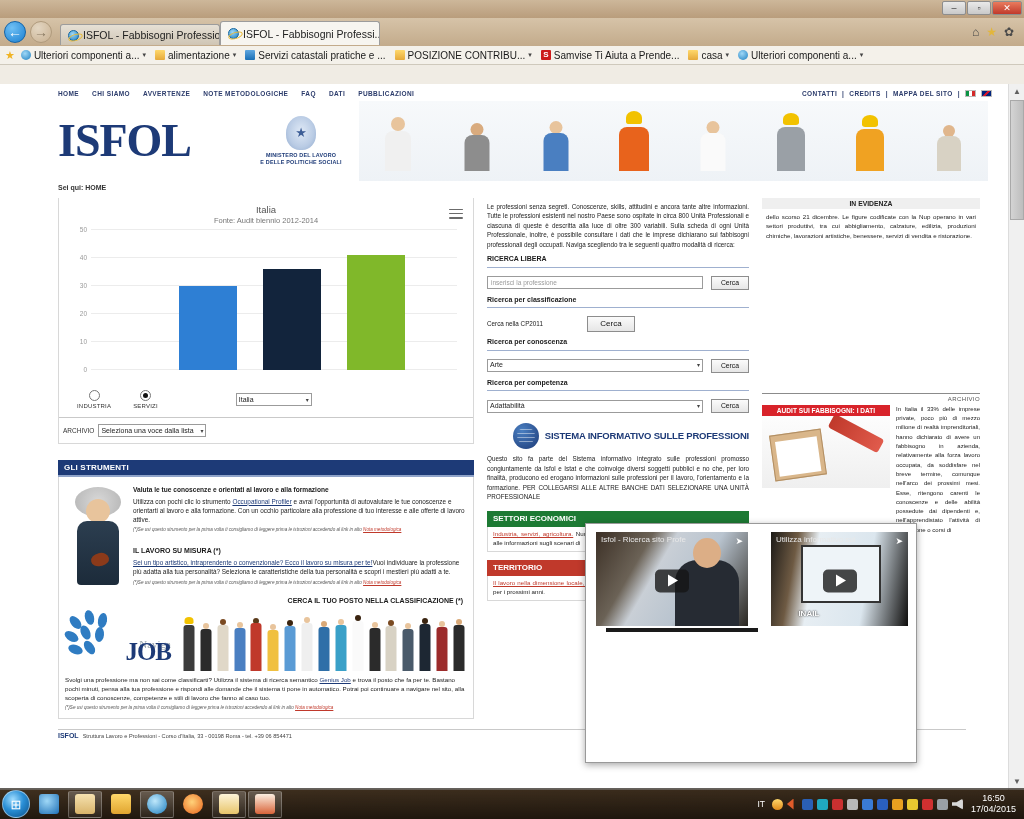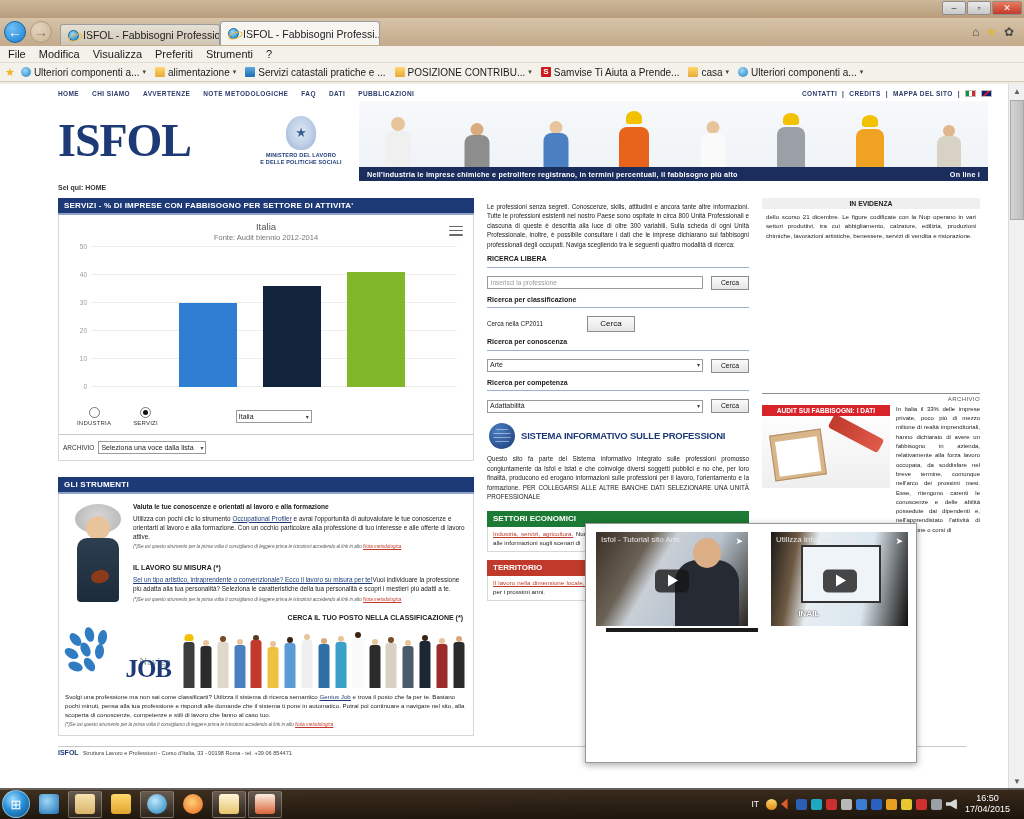--- a/index.html
+++ b/index.html
@@ -276,21 +276,21 @@
     color:#9a9a9a; display:flex; align-items:center; padding:0 3px;
   }
   .btn {
     height:14px; min-width:38px; border:1px solid #8d8d8d;
     background:linear-gradient(180deg,#fbfbfb,#e6e6e6);
     font-size:6.8px; display:flex; align-items:center; justify-content:center; color:#111;
   }
   .btn.big { height:16px; min-width:48px; font-size:8px;}
   .row-ctl { display:flex; align-items:center; gap:8px; margin:8px 0 2px 0;}
 
-  .sisinfo { display:flex; align-items:center; gap:6px; margin:10px 0 5px 2px;}
+  .sisinfo { display:flex; align-items:center; gap:6px; margin:10px 0 5px 2px;justify-content:flex-end;}
   .globe {
     width:26px;height:26px;border-radius:50%;
     background:radial-gradient(circle at 35% 30%,#4a7fc1,#1d3a77);
     position:relative; flex:0 0 auto;
   }
   .globe::after{
     content:""; position:absolute; inset:4px; border-radius:50%;
     background:repeating-linear-gradient(0deg,transparent 0 3px,rgba(255,255,255,.45) 3px 4px);
   }
   .sisinfo-t { font-size:9.5px; font-weight:bold; color:#1d3a77; letter-spacing:-.2px;}
@@ -365,21 +365,21 @@
     border:1px solid rgba(255,255,255,.45);
     display:flex;align-items:center;justify-content:center; color:#fff; font-size:13px;
   }
   .tbitem {
     width:34px;height:27px; border:1px solid rgba(255,255,255,.25);
     background:linear-gradient(180deg,rgba(255,255,255,.22),rgba(255,255,255,.05));
     display:flex; align-items:center; justify-content:center; border-radius:2px;
   }
   .tbitem.plain { border-color:transparent; background:transparent;}
   .tb-ico { width:20px;height:20px; border-radius:3px; }
-  .tray { margin-left:auto; display:flex; align-items:center; gap:4px; padding-right:10px;}
+  .tray { margin-left:auto; display:flex; align-items:center; gap:4px; padding-right:4px;}
   .tray-ico { width:11px;height:11px; border-radius:2px;}
   .clock { color:#fff; font-size:9px; text-align:center; line-height:1.25; padding:0 4px;}
   .lang { color:#fff; font-size:8.5px; margin-right:3px;}
 </style>
 </head>
 <body>
 
 <div id="desktop">
   <div id="desktop-bg"></div>
 </div>
@@ -411,28 +411,20 @@
       </div>
     </div>
 
     <div class="nav-right">
       <span>⌂</span>
       <span style="color:#e2b63c">★</span>
       <span>✿</span>
     </div>
   </div>
 
-  <div class="menubar">
-    <span>File</span>
-    <span>Modifica</span>
-    <span>Visualizza</span>
-    <span>Preferiti</span>
-    <span>Strumenti</span>
-    <span>?</span>
-  </div>
 
   <div class="favbar">
     <span class="fav-star-ico">★</span>
     <div class="favitem">
       <span class="ico-sq ico-ie"></span>
       <span>Ulteriori componenti a...</span>
       <span class="caret">▾</span>
     </div>
     <div class="favitem">
       <span class="ico-sq ico-folder"></span>
@@ -524,34 +516,29 @@
               </div>
           <div class="person">
                 <div class="p-head" style="top:14px;width:16px;height:12px;background:#f2c200;border-radius:50% 50% 20% 20%"></div>
                 <div class="p-body" style="top:28px;width:28px;height:42px;background:#f0a222"></div>
               </div>
           <div class="person">
                 <div class="p-head" style="top:24px;width:12px;height:12px;background:#e0b68c"></div>
                 <div class="p-body" style="top:35px;width:24px;height:35px;background:#d8d2c4"></div>
               </div>
         </div>
-        <div class="hero-bar">
-          <span>Nell'industria le imprese chimiche e petrolifere registrano, in termini percentuali, il fabbisogno più alto</span>
-          <span class="right">On line i</span>
-        </div>
       </div>
     </div>
 
     <div class="breadcrumb">Sei qui: HOME</div>
 
     <div class="maingrid">
 
       <div class="col-left">
 
-        <div class="bluehdr">SERVIZI - % DI IMPRESE CON FABBISOGNO PER SETTORE DI ATTIVITA'</div>
         <div class="panel-box">
           <div class="chartbox">
             <div class="hamburger">
                   <span></span>
                   <span></span>
                   <span></span>
                 </div>
             <div class="chart-title">Italia</div>
             <div class="chart-sub">Fonte: Audit biennio 2012-2014</div>
             <div class="plot">
@@ -811,21 +798,21 @@
     <div class="arrow bot">▼</div>
   </div>
 
   <div class="videopop">
     <div class="vp-body">
       <div>
         <div class="vthumb">
           <div class="vt-scene1">
               <div class="vt-man"></div>
             </div>
-          <div class="vt-title">Isfol - Tutorial sito Arte</div>
+          <div class="vt-title">Isfol - Ricerca sito Profe</div>
           <div class="vt-share">➤</div>
           <div class="vt-play"></div>
         </div>
         <div class="vt-bar"></div>
       </div>
       <div class="vthumb">
         <div class="vt-scene2">
             <div class="vt-screen"></div>
           </div>
         <div class="vt-title">Utilizza informativo sui</div>

